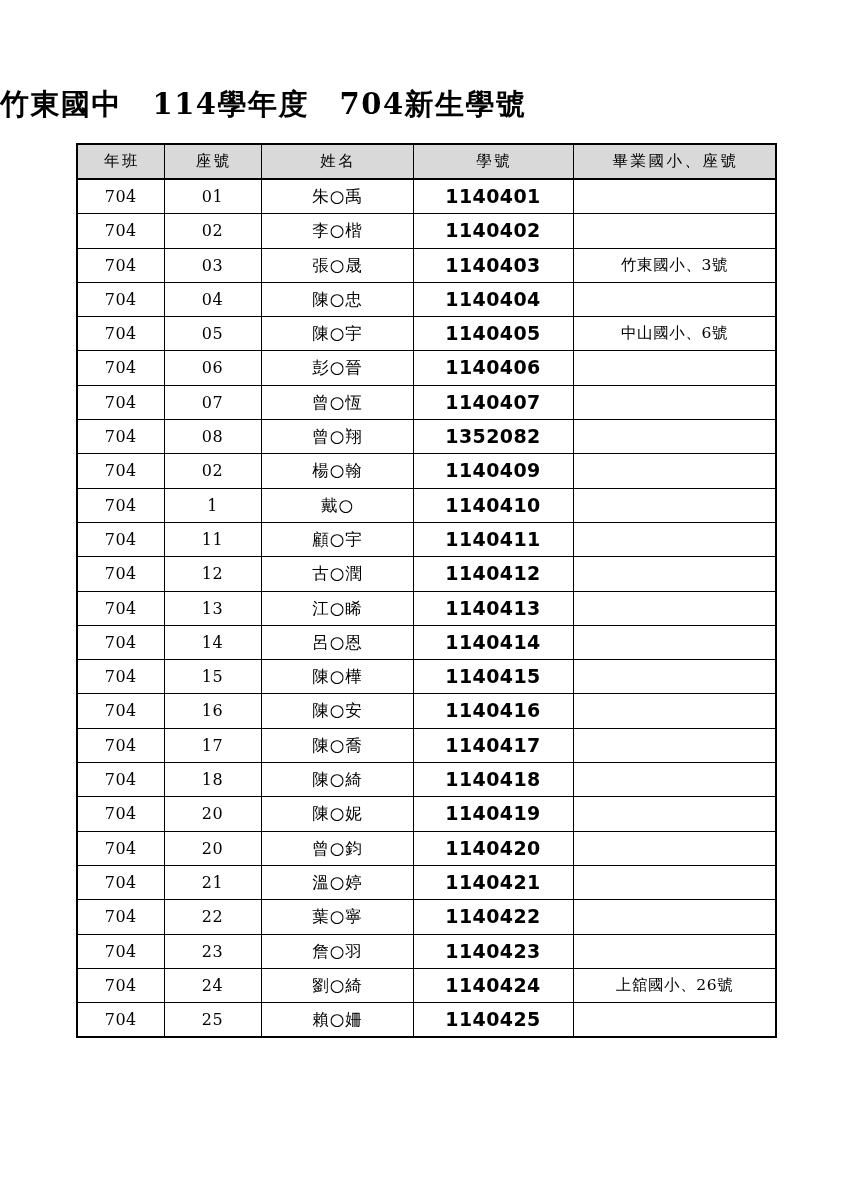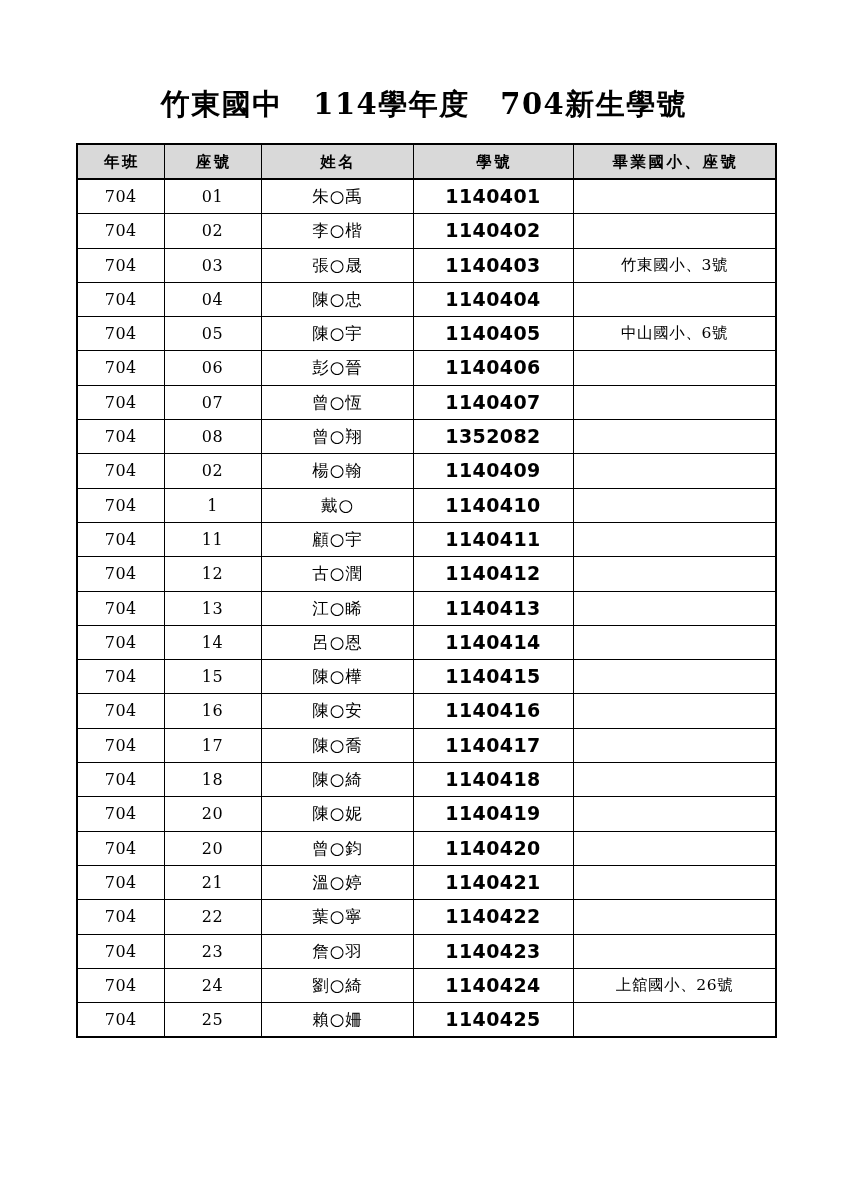--- a/index.html
+++ b/index.html
@@ -23,21 +23,21 @@
     height: 1200px;
     box-sizing: border-box;
   }
 
   
   .doc-title {
     position: absolute;
     left: 0;
     top: 86px;
     width: 848px;
-    text-align: center;
+    text-align: left;
     font-family: "DejaVu Serif", "Liberation Serif", serif;
     font-size: 29px;
     font-weight: bold;
     letter-spacing: 1.5px;
     line-height: 36px;
     white-space: pre;
   }
 
   
   .roster-wrap {
@@ -66,21 +66,21 @@
     vertical-align: middle;
     padding: 0;
     height: 33.3px;
     line-height: 33.3px;
     overflow: hidden;
     white-space: nowrap;
   }
 
   table.roster thead th {
     background: #d9d9d9;
-    font-weight: bold;
+    font-weight: normal;
     font-size: 15.5px;
     letter-spacing: 2.5px;
     text-indent: 2.5px;
     height: 33px;
     line-height: 33px;
   }
 
   
   table.roster {
     border: 2.2px solid #000000;

